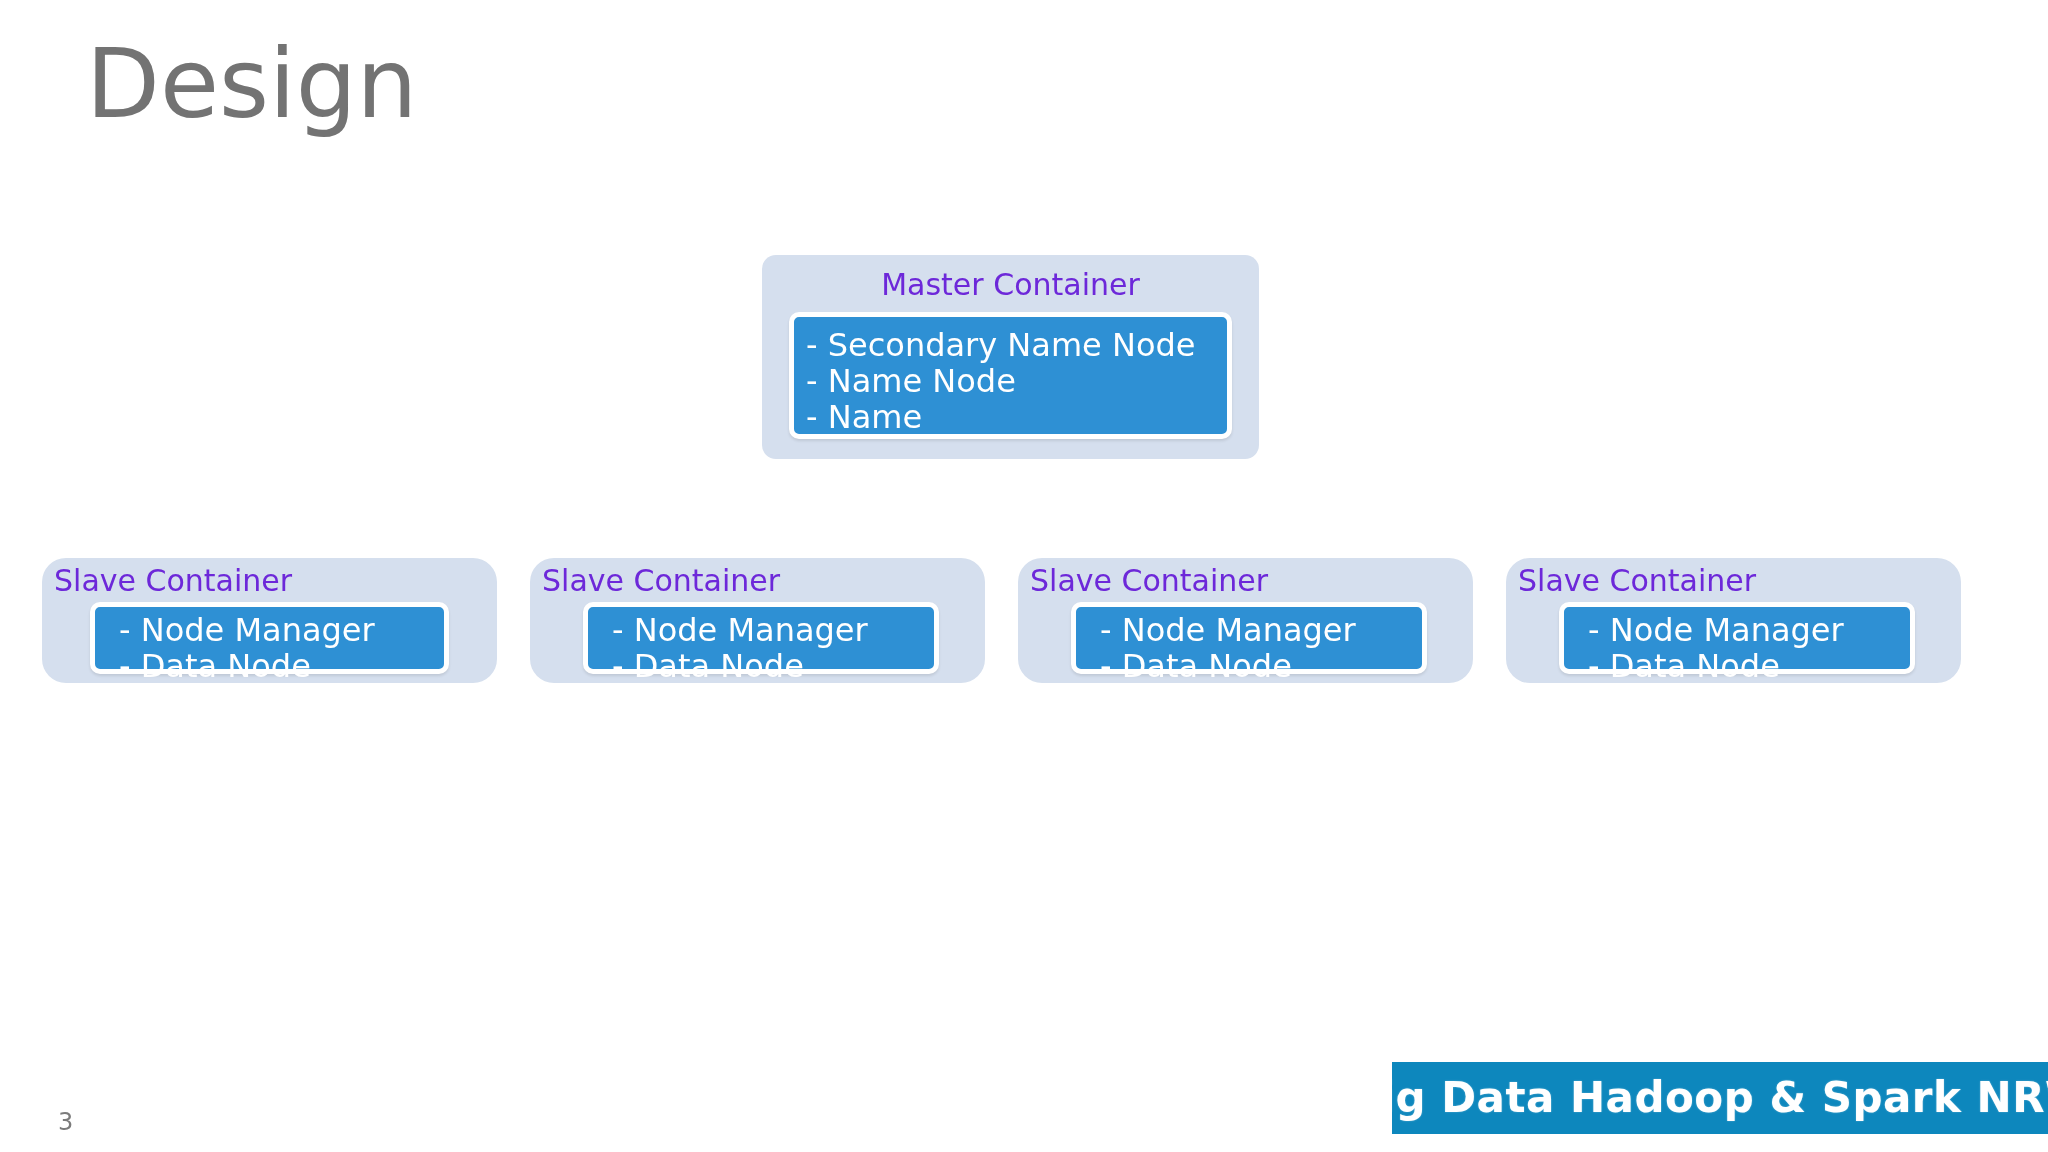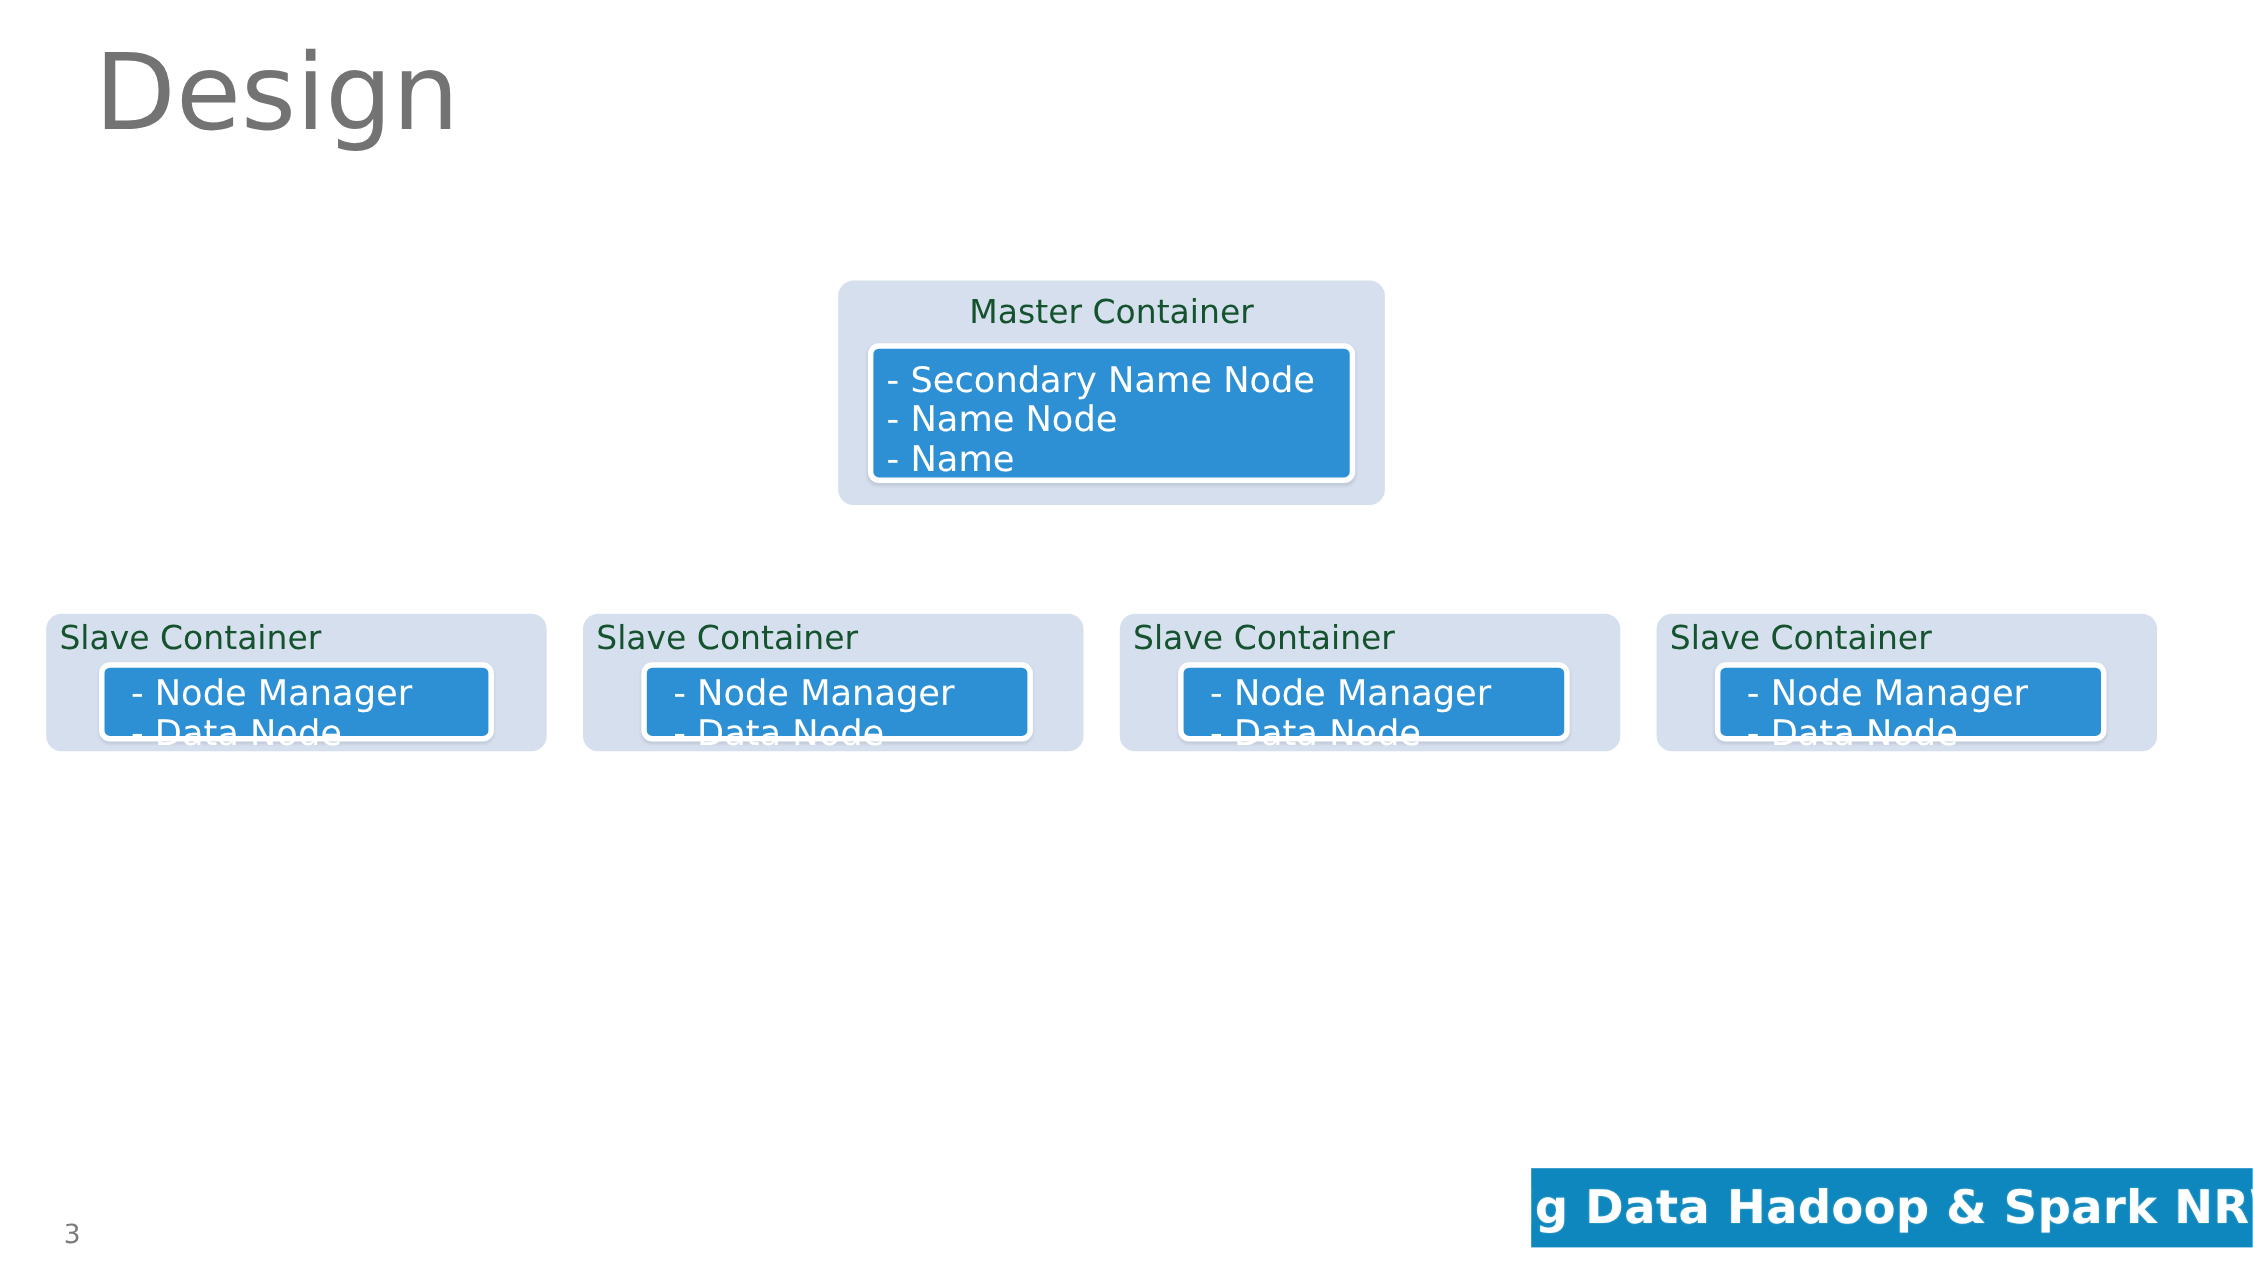--- a/index.html
+++ b/index.html
@@ -36,21 +36,21 @@
 
   
   .container-box {
     position: absolute;
     background: #d5dfee;
     border-radius: 14px;
     box-sizing: border-box;
   }
 
   .container-label {
-    color: #14532d;
+    color: #6d28d9;
     font-size: 30px;
     line-height: 1.0;
     white-space: nowrap;
   }
 
   .inner-box {
     background: #2e90d4;
     border: 5px solid #ffffff;
     border-radius: 10px;
     box-sizing: border-box;
@@ -95,21 +95,21 @@
     top: 558px;
     width: 2048px;
     height: 135px;
   }
   .slave-container {
     position: absolute;
     top: 0;
     width: 455px;
     height: 125px;
     background: #d5dfee;
-    border-radius: 14px;
+    border-radius: 24px;
     box-sizing: border-box;
   }
   .slave-container .container-label {
     position: absolute;
     left: 12px;
     top: 8px;
     text-align: left;
   }
   .slave-container .inner-box {
     position: absolute;

